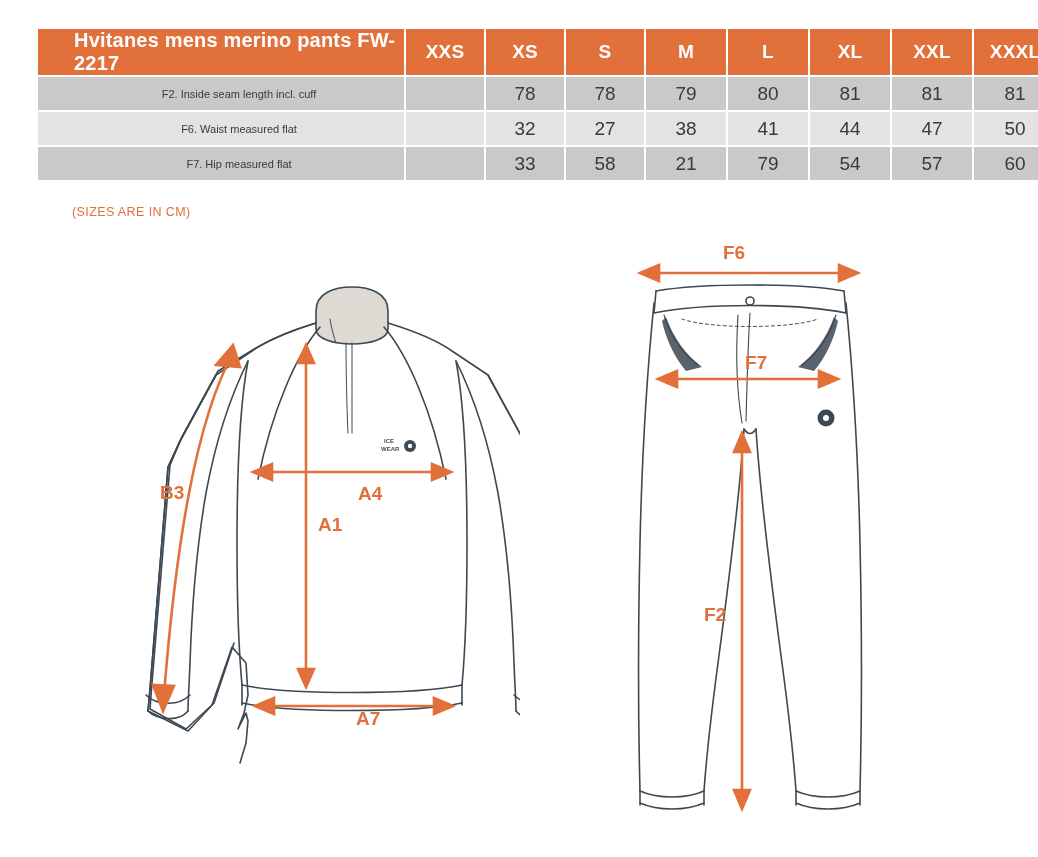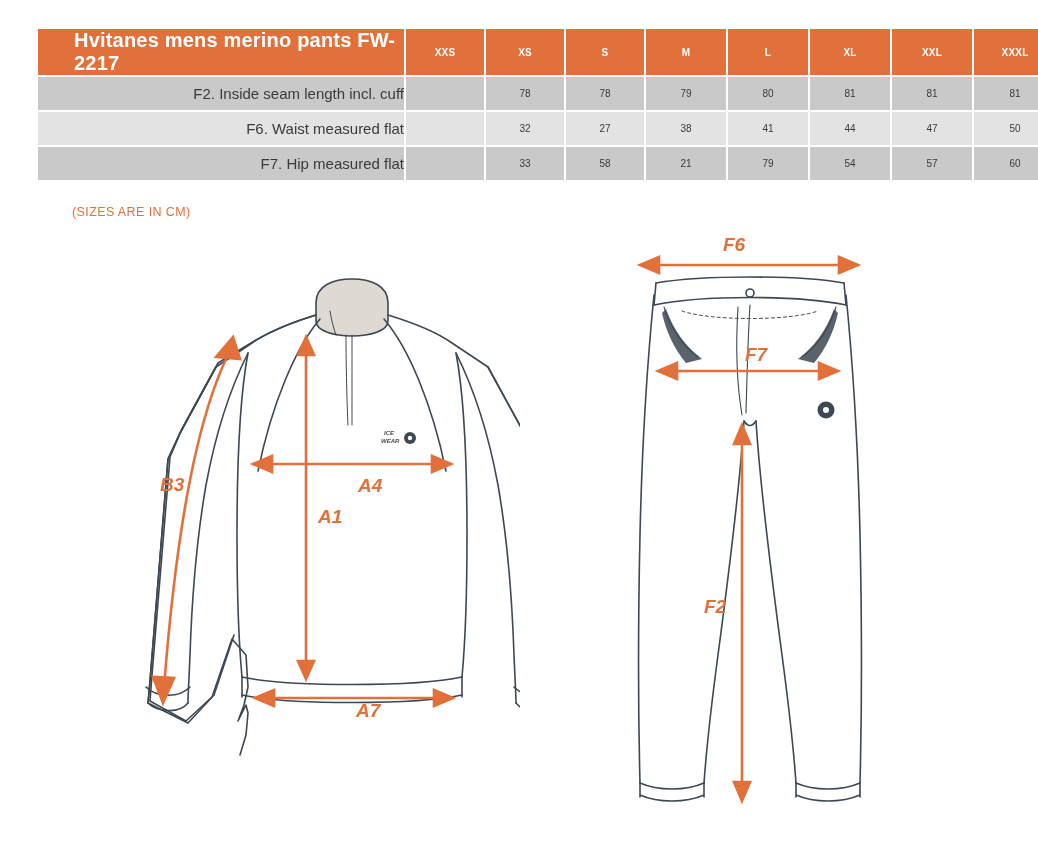--- a/index.html
+++ b/index.html
@@ -25,21 +25,21 @@
   }
   table.size-table {
     border-collapse: collapse;
     width: 966px;
     table-layout: fixed;
   }
   table.size-table th,
   table.size-table td {
     border: 2px solid #ffffff;
     height: 33px;
-    font-size: 10px;
+    font-size: 19px;
     text-align: center;
     padding: 0;
   }
   table.size-table thead th {
     background: #e2703a;
     color: #ffffff;
     font-weight: bold;
     letter-spacing: .2px;
   }
   table.size-table thead th.title-cell {
@@ -48,23 +48,23 @@
     font-size: 20px;
   }
   table.size-table tbody td {
     background: #c9c9c9;
     color: #3a3a3a;
   }
   table.size-table tbody tr.alt td {
     background: #e3e3e3;
   }
   table.size-table tbody td.row-label {
-    text-align: right;
+    text-align: center;
     padding-left: 36px;
-    font-size: 15px;
+    font-size: 11px;
   }
   .units {
     position: absolute;
     left: 72px;
     top: 205px;
     color: #e2703a;
     font-size: 12.5px;
     letter-spacing: .4px;
     font-weight: normal;
   }
@@ -72,22 +72,21 @@
   
   .figures {
     position: absolute;
     left: 0;
     top: 235px;
     width: 1038px;
     height: 610px;
   }
   .fig {
     position: absolute;
-    top: 0;
-    font-style: italic;
+    top: 8px;
   }
   .fig.top { left: 120px; }
   .fig.bottom { left: 590px; }
 
   .fig-label {
     fill: #e2703a;
     font-family: "Liberation Sans", sans-serif;
     font-size: 19px;
     font-weight: bold;
   }

